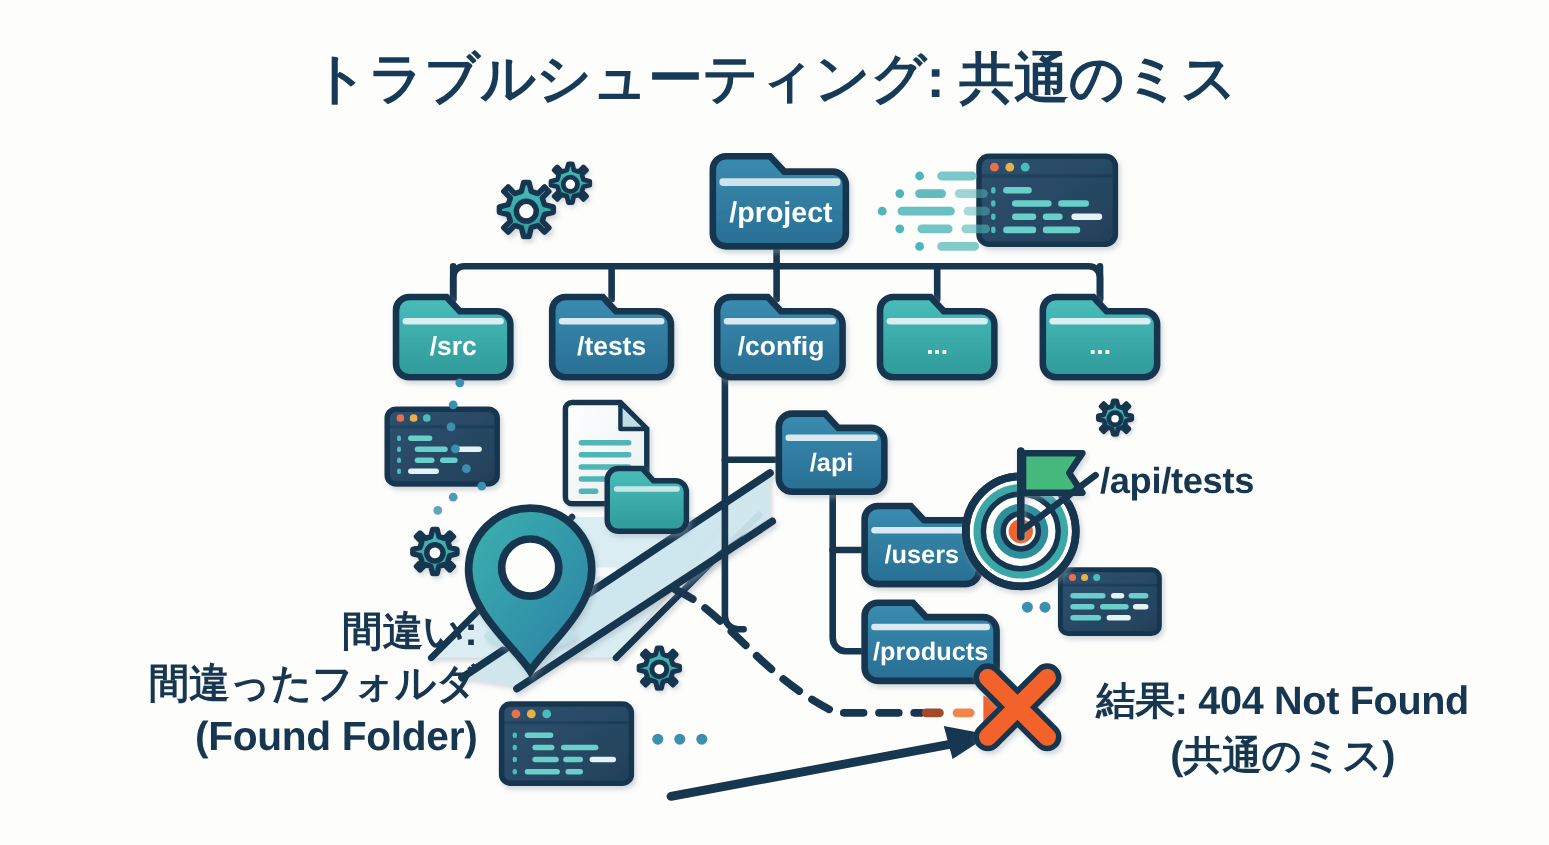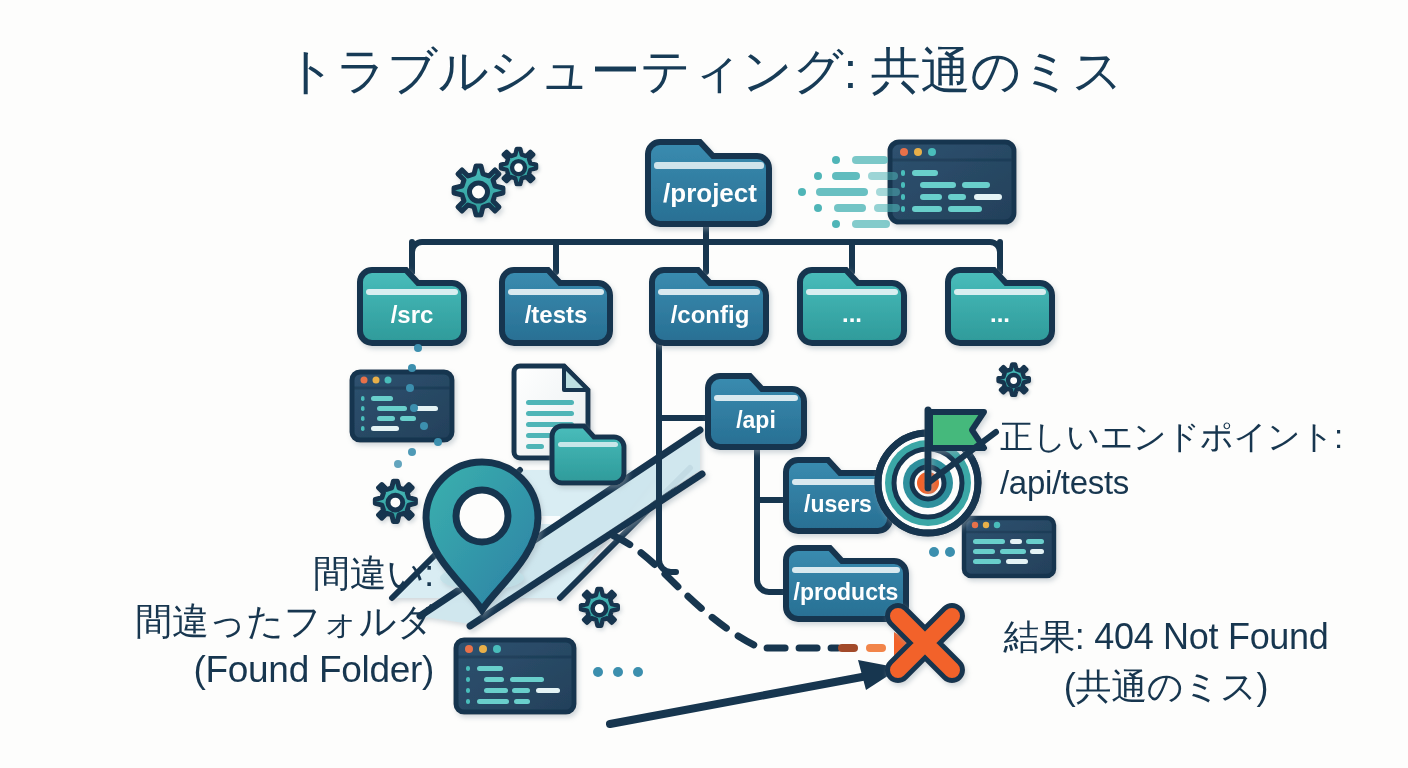--- a/index.html
+++ b/index.html
@@ -2,21 +2,21 @@
 <html><head>
 <meta charset="utf-8">
 <style>
   html,body{margin:0;padding:0;background:#fff;}
   body{
     font-family:"Liberation Sans","DejaVu Sans",sans-serif;
     width:1408px;height:768px;overflow:hidden;
   }
   #stage{position:relative;width:1408px;height:768px;background:#fdfdfc;}
   #stage svg{position:absolute;left:0;top:0;width:1408px;height:768px;}
-  .txt{position:absolute;color:#17364f;font-weight:normal;letter-spacing:-0.3px;}
+  .txt{position:absolute;color:#17364f;font-weight:bold;letter-spacing:-0.3px;}
   #title{left:0;top:38px;width:1408px;text-align:center;font-size:50px;
          color:#173b56;text-shadow:0 1px 0 rgba(255,255,255,.6);}
   #wrong-label{left:74px;top:550px;width:360px;text-align:right;font-size:37px;line-height:48px;}
   #result-label{left:956px;top:612px;width:420px;text-align:center;font-size:36px;line-height:50px;}
   #endpoint-label{left:1000px;top:414px;width:400px;text-align:left;font-size:33px;line-height:46px;}
 </style>
 </head>
 <body>
 
 <div id="stage">
@@ -371,21 +371,20 @@
 
   <div class="txt" id="title">トラブルシューティング: 共通のミス</div>
 
   <div class="txt" id="wrong-label">
     <div>間違い:</div>
     <div>間違ったフォルダ</div>
     <div>(Found Folder)</div>
   </div>
 
   <div class="txt" id="endpoint-label">
-    <div>正しいエンドポイント:</div>
     <div>/api/tests</div>
   </div>
 
   <div class="txt" id="result-label">
     <div>結果: 404 Not Found</div>
     <div>(共通のミス)</div>
   </div>
 
 </div>
 

